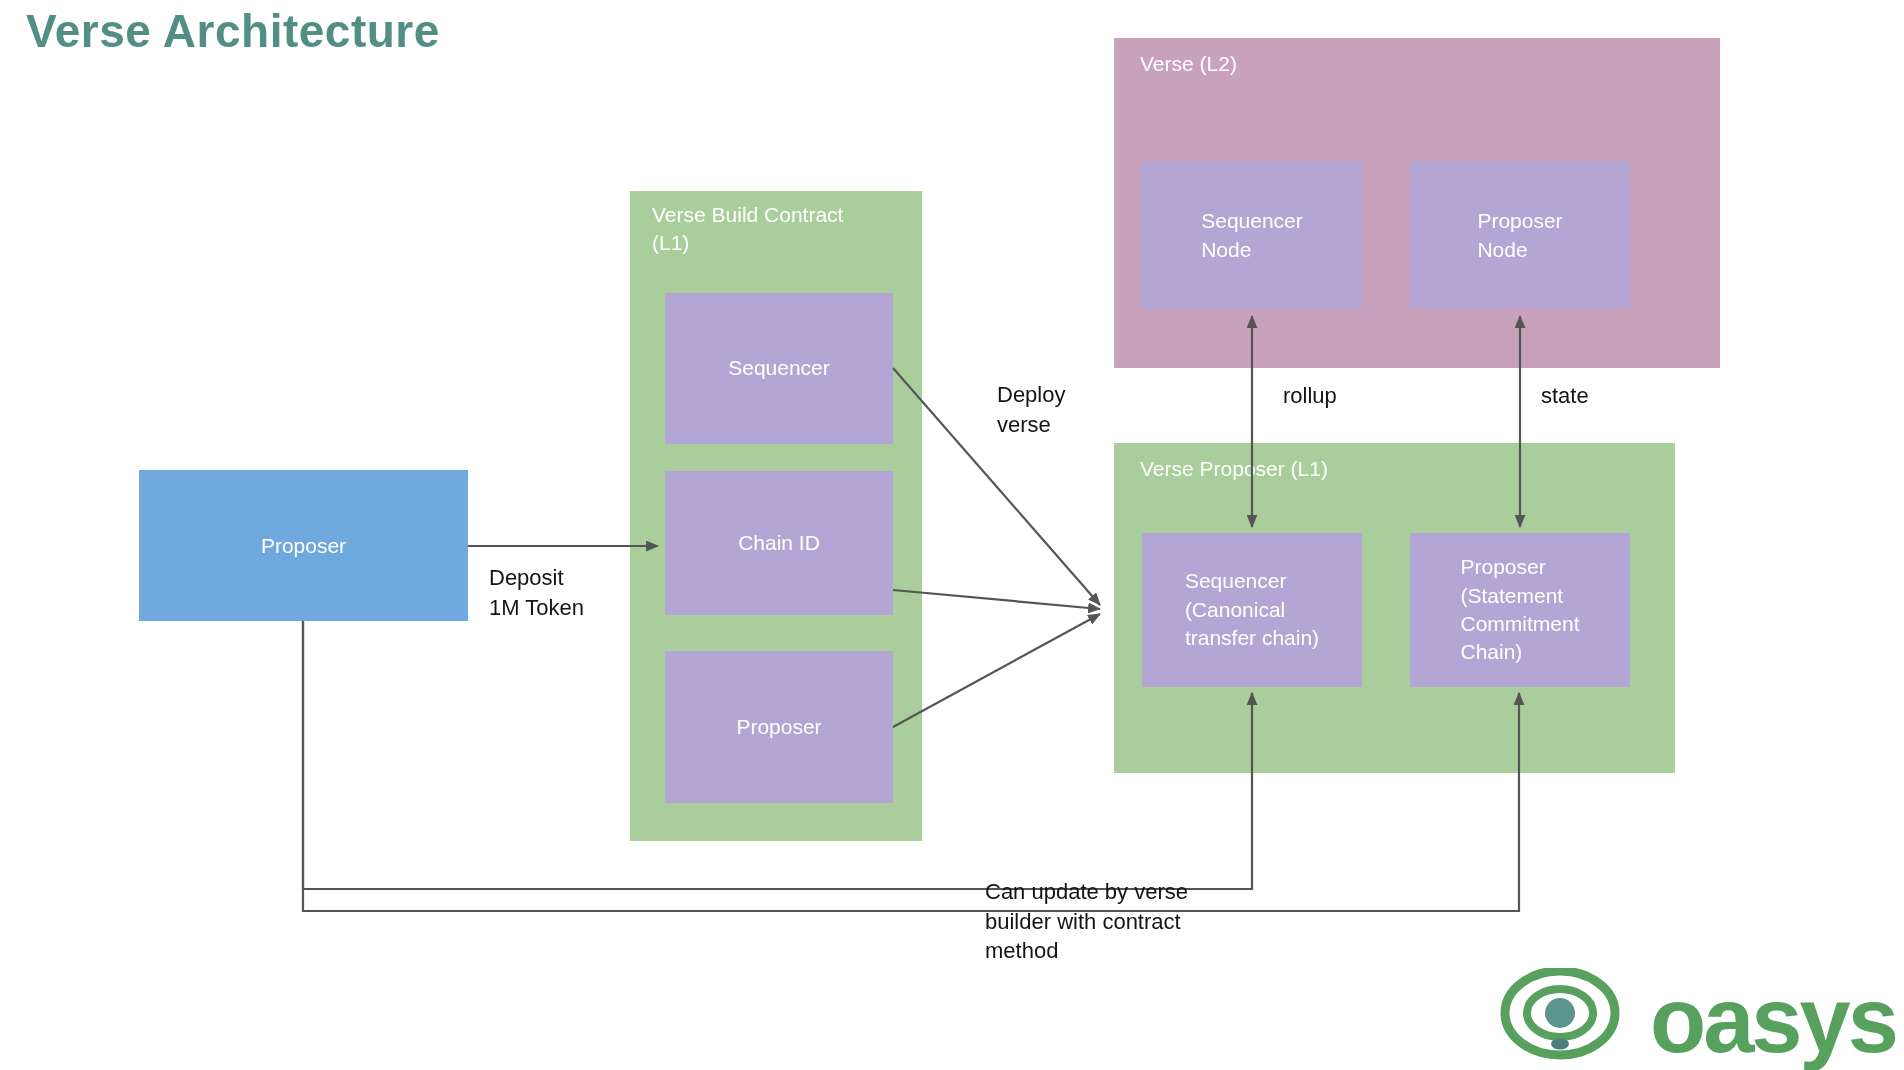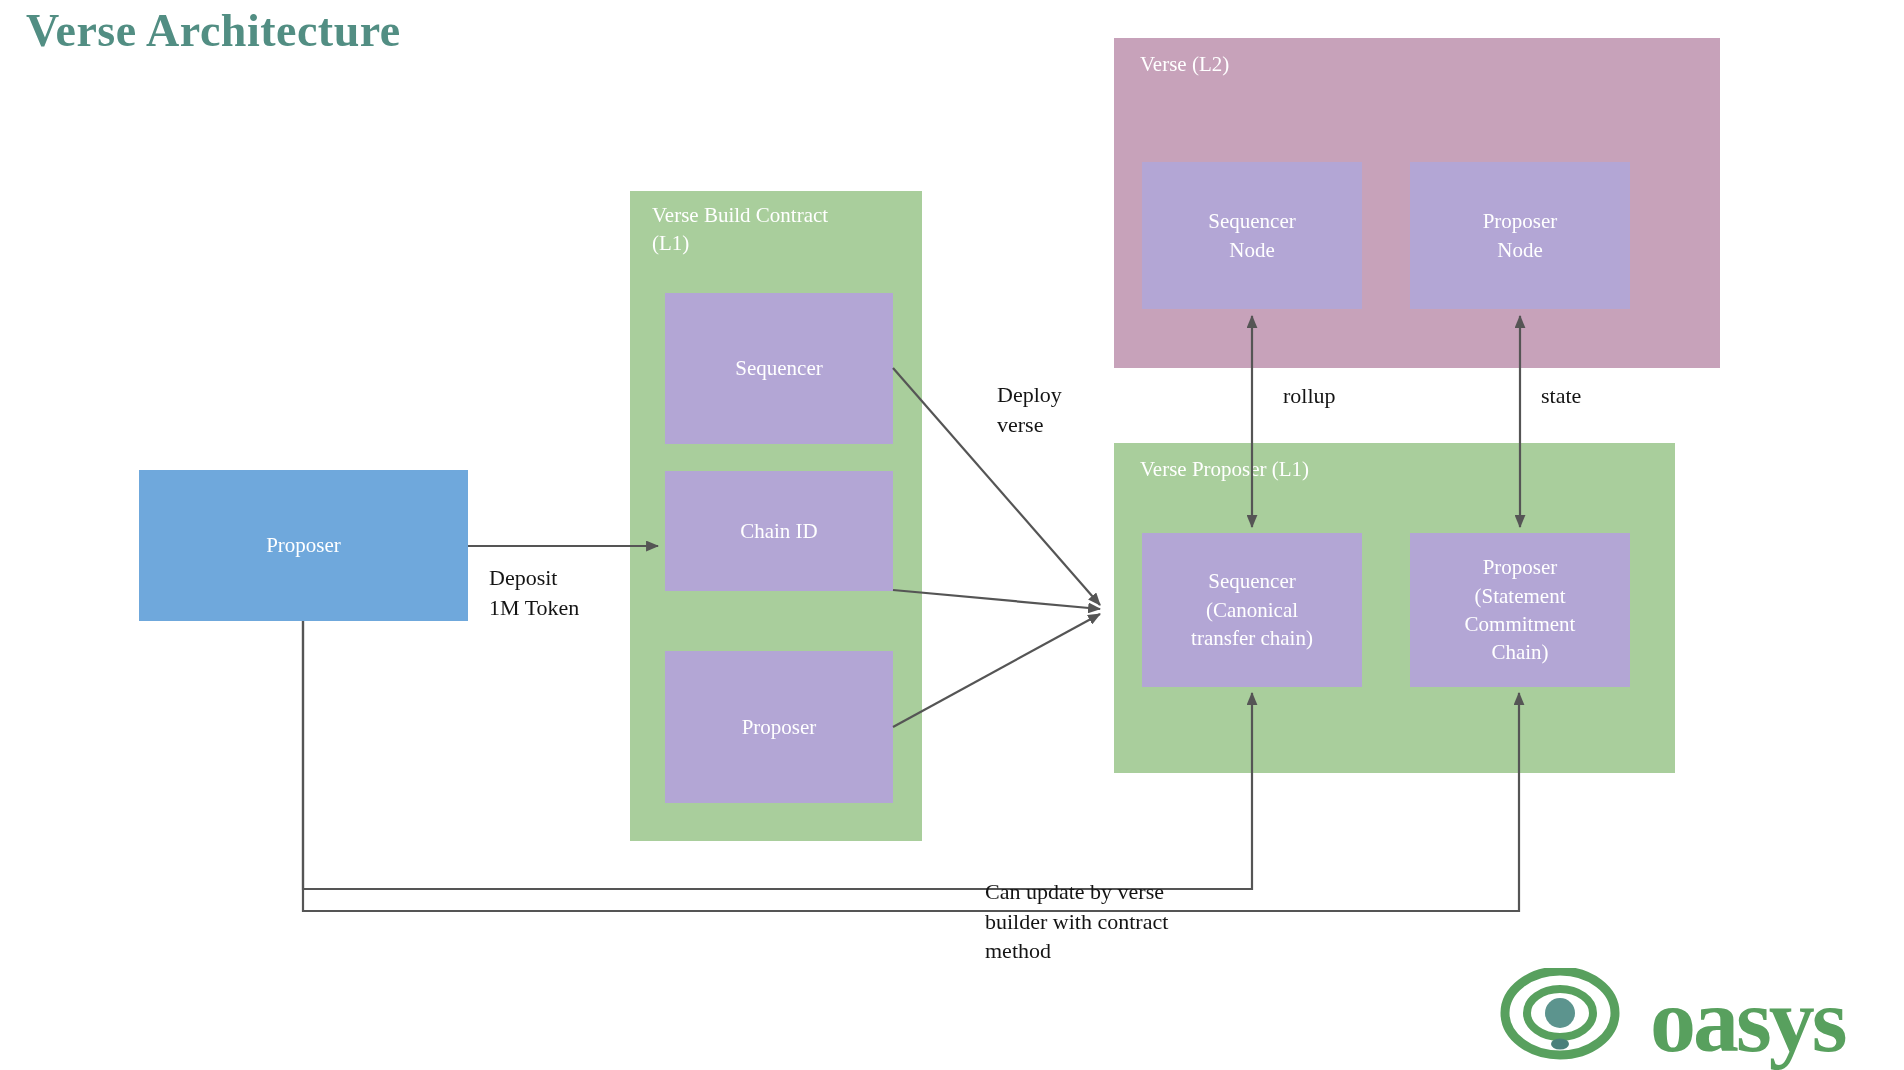--- a/index.html
+++ b/index.html
@@ -1,21 +1,21 @@
 <!DOCTYPE html>
 <html style="--title-text: #528E83; --builder-fill: #6FA8DC; --green-fill: #A9CE9C; --purple-fill: #B3A6D5; --pink-fill: #C7A2BA; --box-text: #FFFFFF; --label-text: #141414; --arrow: #555555; --logo-green: #58A05E; --logo-teal: #5C948E; --logo-teal-dark: #4A807B;"><head>
 <meta charset="utf-8">
 <style>
   html, body { margin: 0; padding: 0; background: #ffffff; }
   #canvas {
     position: relative;
     width: 1904px;
     height: 1070px;
     background: #ffffff;
-    font-family: Liberation Serif, serif;
+    font-family: Liberation Sans, sans-serif;
     overflow: hidden;
   }
   #page-title {
     position: absolute;
     left: 26px;
     top: 4px;
     margin: 0;
     font-size: 46px;
     font-weight: bold;
     color: var(--title-text);
@@ -27,38 +27,37 @@
     color: var(--box-text);
     font-size: 21px;
     line-height: 1.35;
     white-space: pre-line;
   }
   .node {
     position: absolute;
     display: flex;
     align-items: center;
     justify-content: center;
-    text-align: center;
     color: var(--box-text);
     font-size: 21px;
     line-height: 1.35;
     white-space: pre-line;
     background: var(--purple-fill);
   }
   #builder {
     position: absolute;
     left: 139px; top: 470px; width: 329px; height: 151px;
     background: var(--builder-fill);
     display: flex; align-items: center; justify-content: center;
     color: var(--box-text); font-size: 21px;
   }
   #build-contract { left: 630px; top: 191px; width: 292px; height: 650px; background: var(--green-fill); }
   #build-contract .container-label { left: 22px; top: 10px; }
   #bc-sequencer { left: 35px; top: 102px; width: 228px; height: 151px; }
-  #bc-chainid   { left: 35px; top: 280px; width: 228px; height: 120px; }
+  #bc-chainid   { left: 35px; top: 280px; width: 228px; height: 144px; }
   #bc-proposer  { left: 35px; top: 460px; width: 228px; height: 152px; }
 
   #verse-l2 { left: 1114px; top: 38px; width: 561px; height: 330px; background: var(--pink-fill); padding-left: 45px; }
   #verse-l2 .container-label { left: 26px; top: 12px; }
   #l2-sequencer-node { left: 28px;  top: 124px; width: 220px; height: 147px; }
   #l2-proposer-node  { left: 296px; top: 124px; width: 220px; height: 147px; }
 
   #verse-contracts { left: 1114px; top: 443px; width: 561px; height: 330px; background: var(--green-fill); }
   #verse-contracts .container-label { left: 26px; top: 12px; }
   #vc-sequencer { left: 28px;  top: 90px; width: 220px; height: 154px; }

